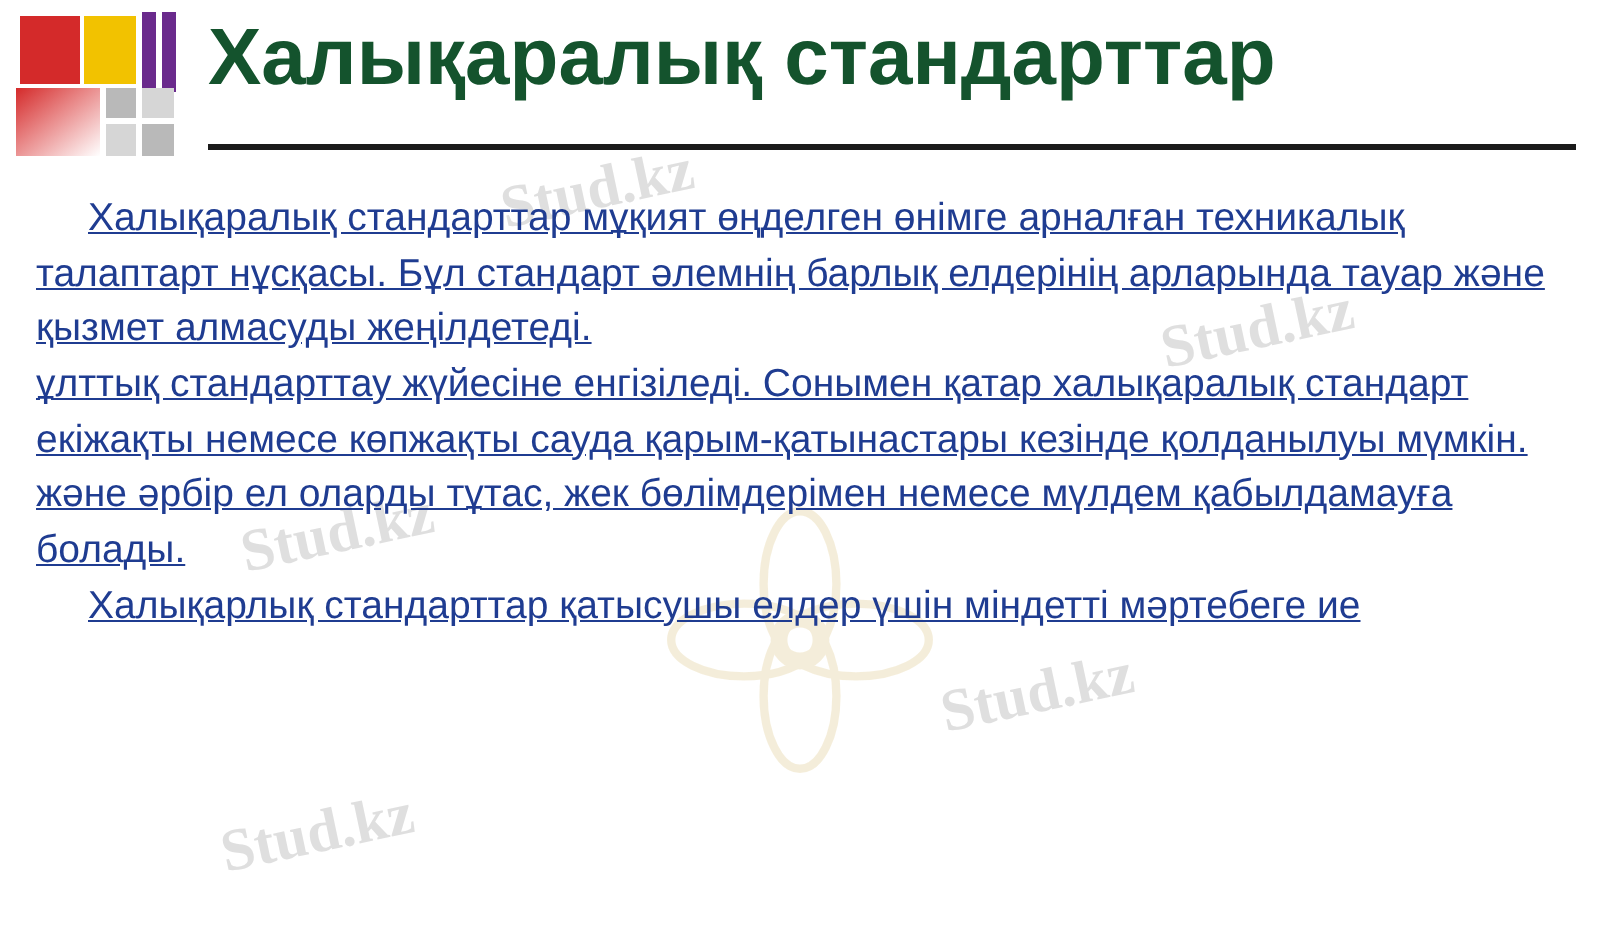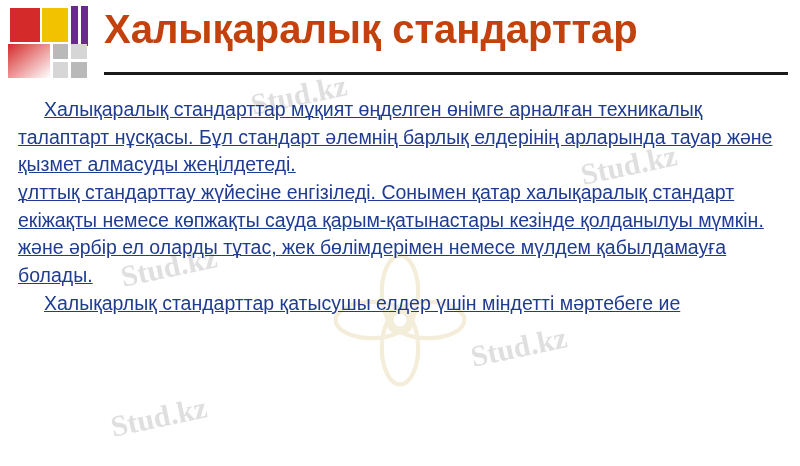--- a/index.html
+++ b/index.html
@@ -91,21 +91,21 @@
   }
 
   
   .title {
     position: absolute;
     left: 104px;
     top: 2px;
     right: 6px;
     font-size: 40px;
     font-weight: bold;
-    color: #c2410c;
+    color: #14532d;
     letter-spacing: 0px;
     white-space: nowrap;
     line-height: 1.35;
   }
   .title-rule {
     position: absolute;
     left: 104px;
     top: 72px;
     width: 684px;
     height: 3px;

